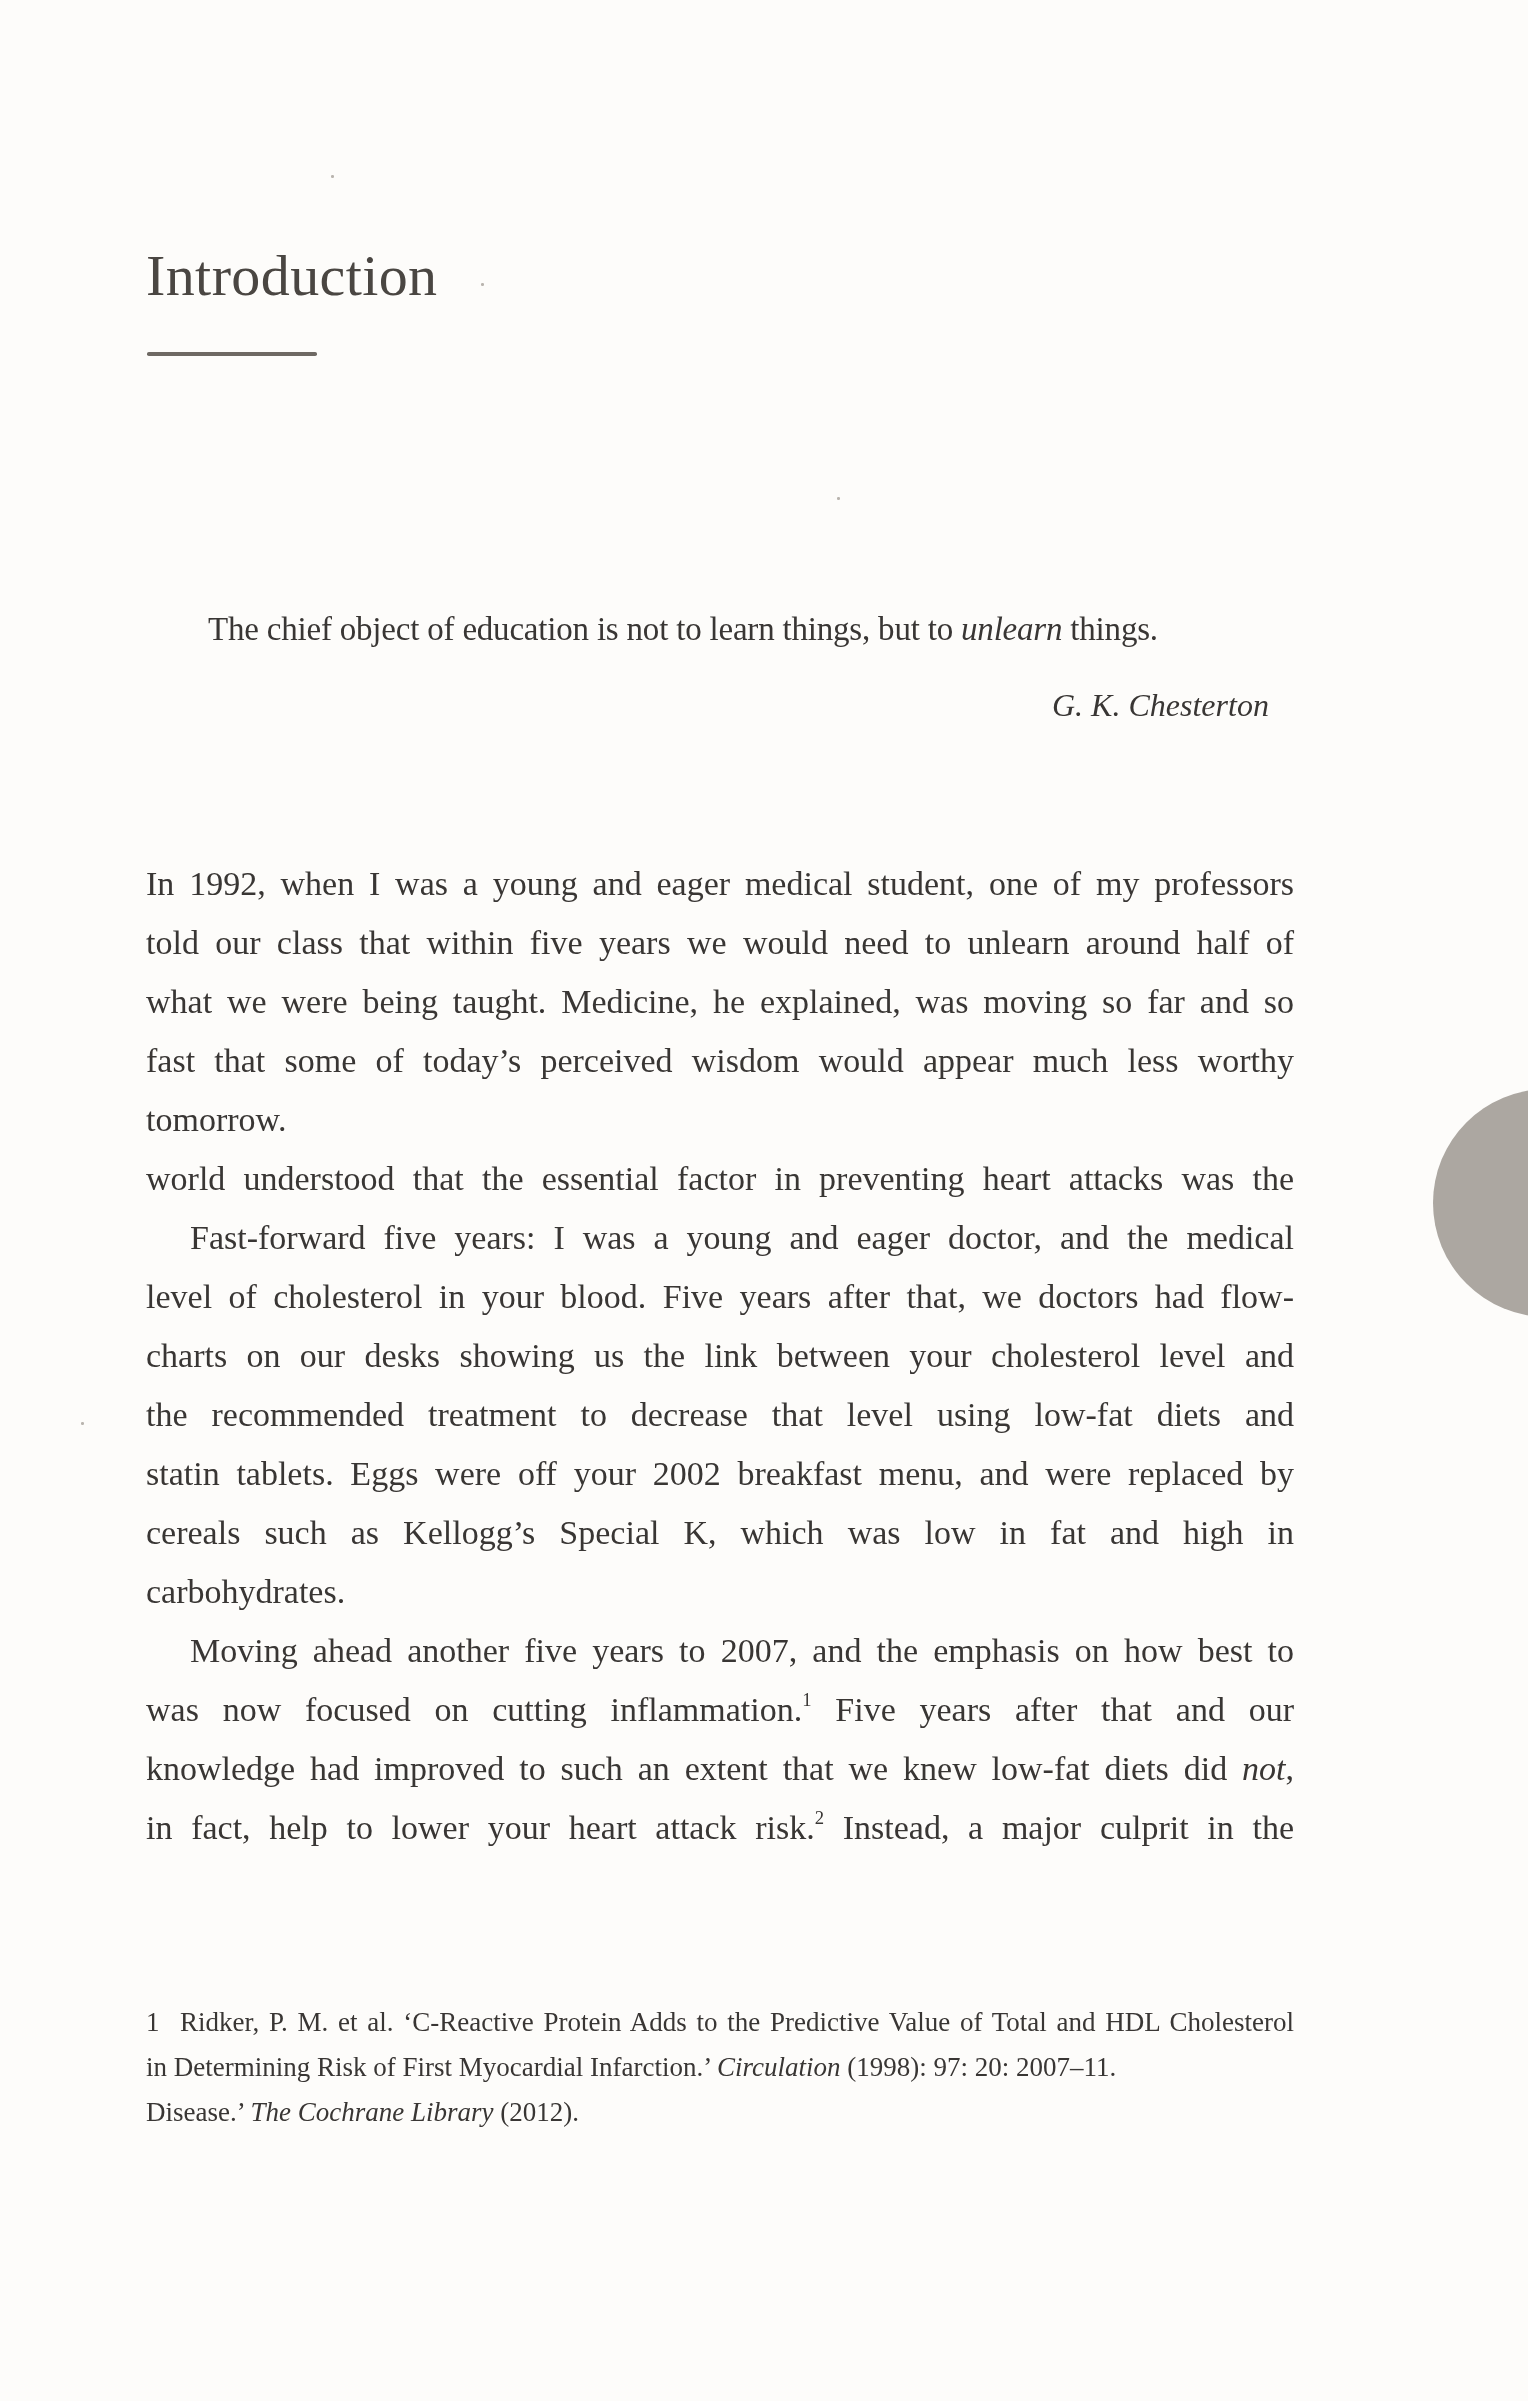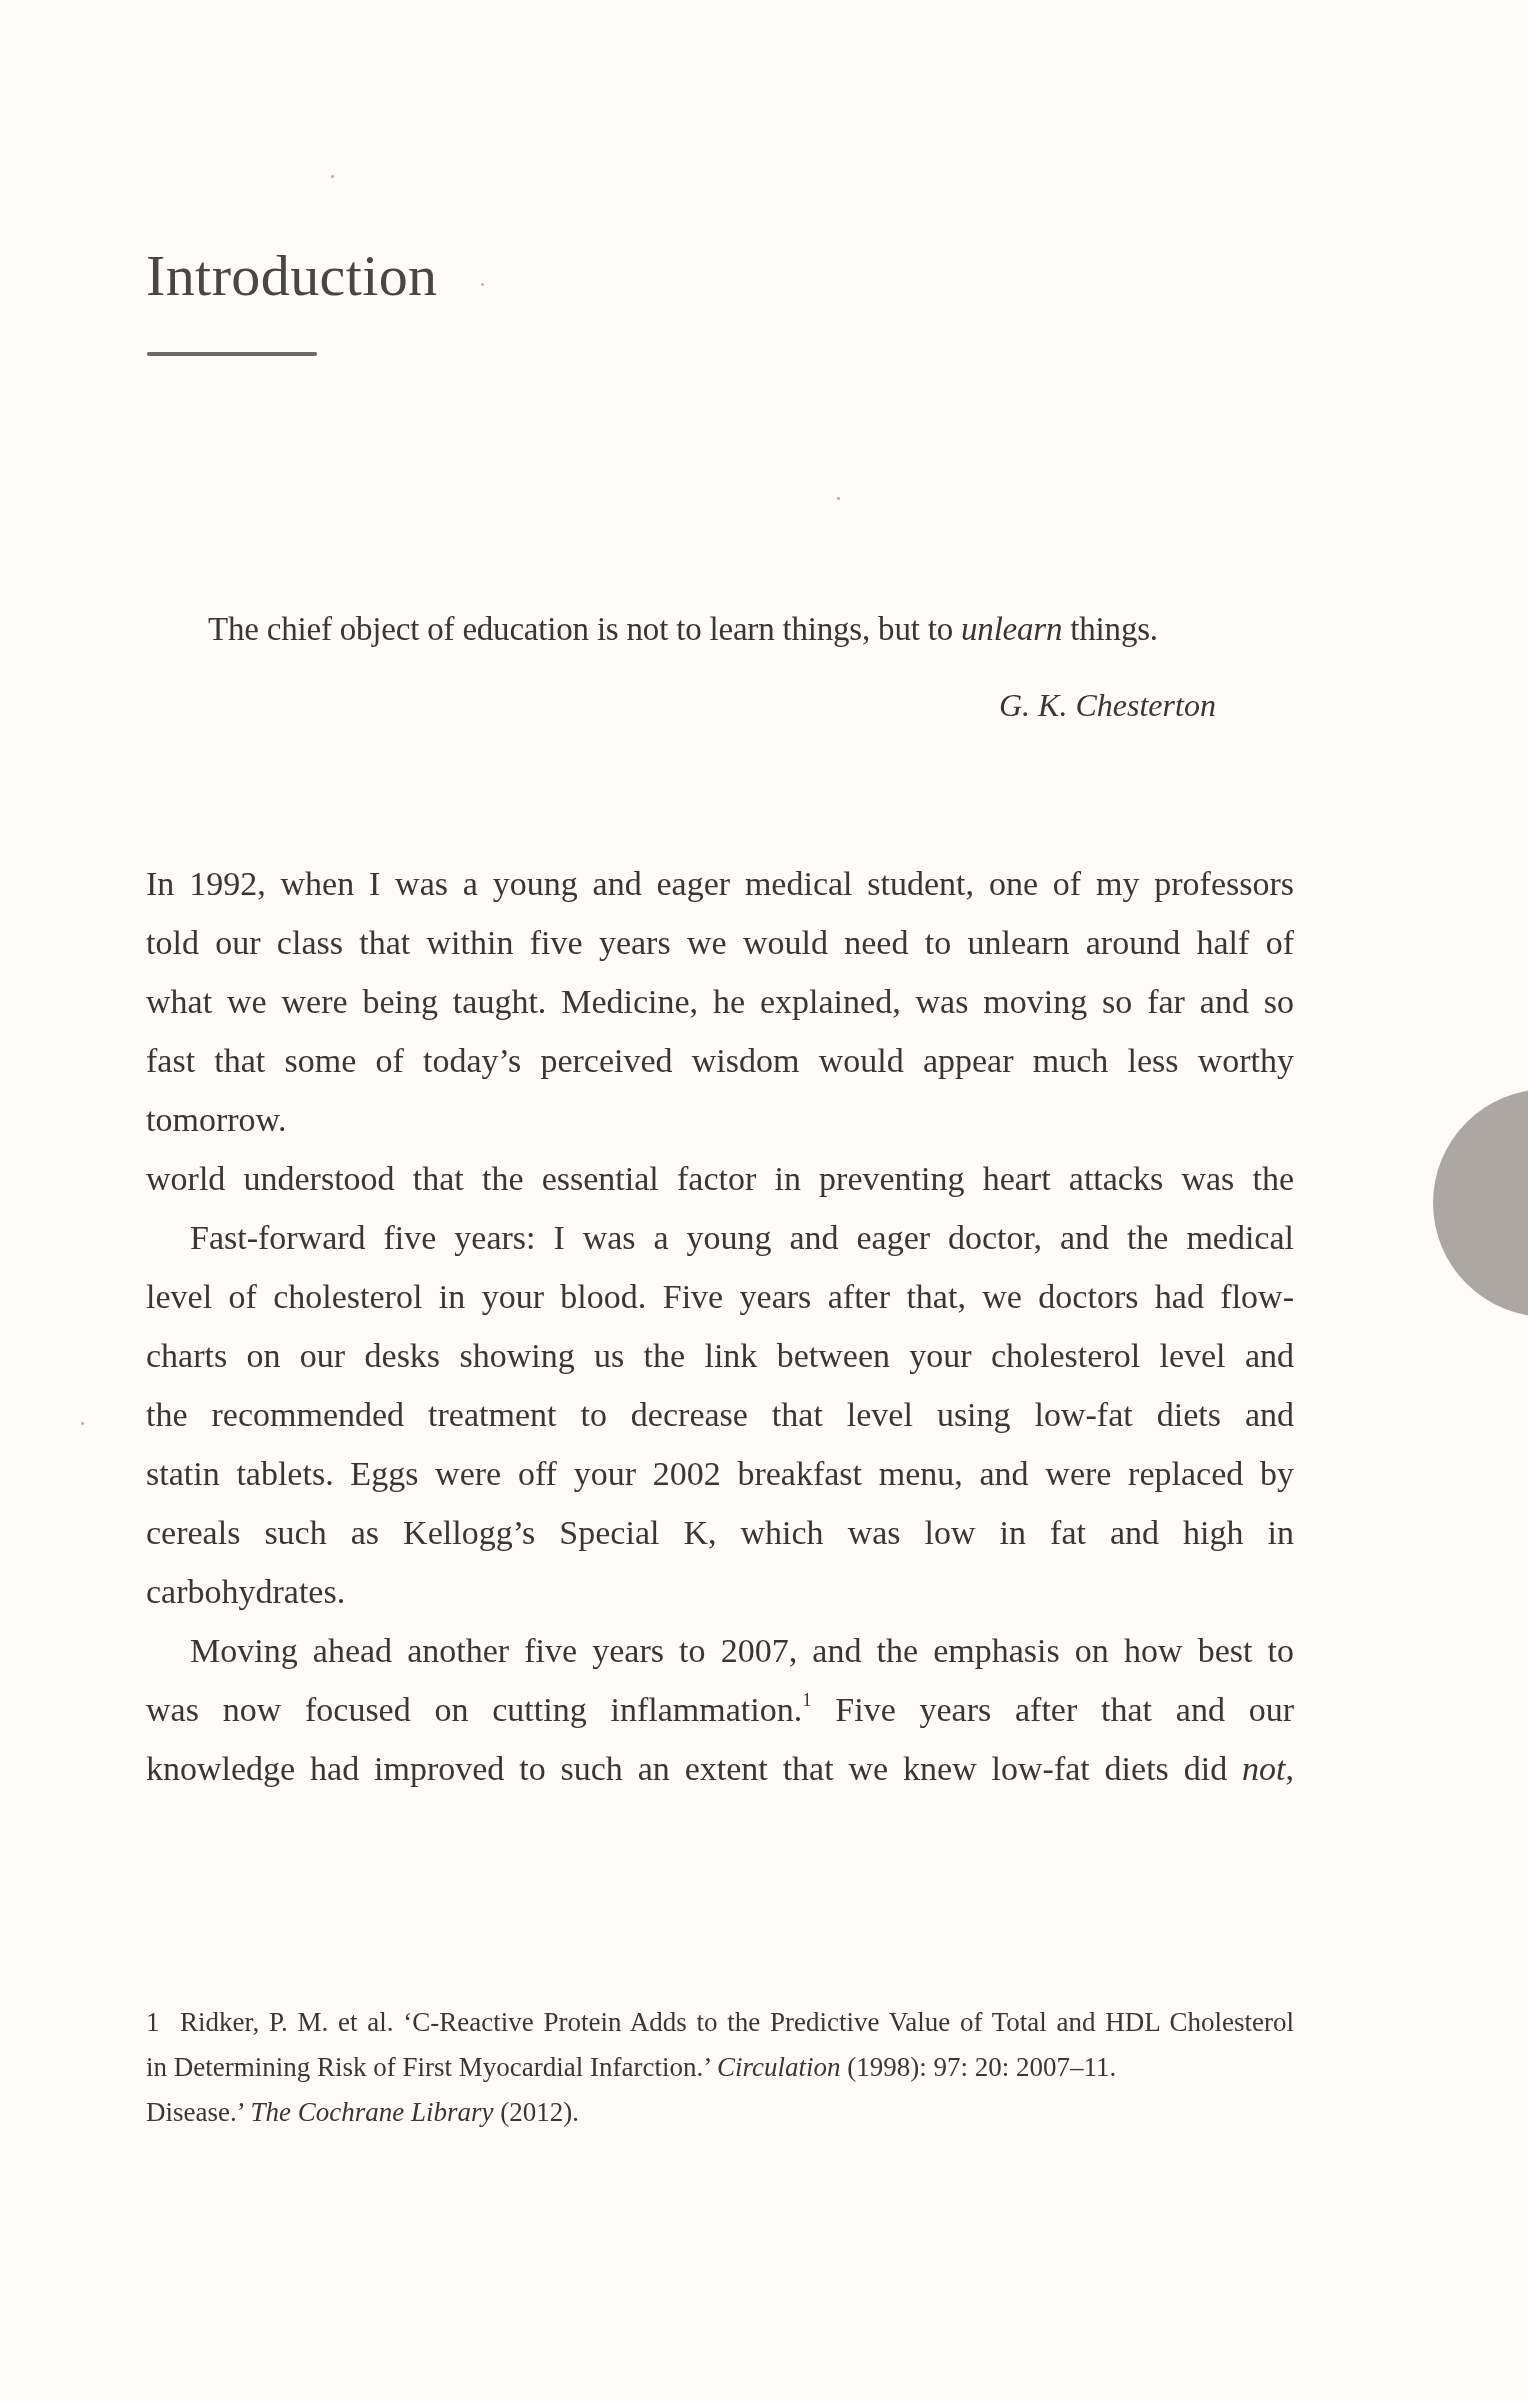--- a/index.html
+++ b/index.html
@@ -51,21 +51,21 @@
     }
     .epigraph-quote {
       font-size: 33px;
       line-height: 46px;
       white-space: nowrap;
       margin: 16px;
       letter-spacing: -0.2px;
     }
     .epigraph-attribution {
       position: absolute;
-      left: 999px;
+      left: 1052px;
       top: 682px;
       font-size: 32px;
       line-height: 46px;
       font-style: italic;
       white-space: nowrap;
     }
     .body-text {
       position: absolute;
       left: 146px;
       top: 854px;
@@ -157,20 +157,21 @@
       <span class="line" style="word-spacing: 0px;">charts on our desks showing us the link between your cholesterol level and</span>
       <span class="line" style="word-spacing: 0px;">the recommended treatment to decrease that level using low-fat diets and</span>
       <span class="line" style="word-spacing: 0px;">statin tablets. Eggs were off your 2002 breakfast menu, and were replaced by</span>
       <span class="line" style="word-spacing: 0px;">cereals such as Kellogg’s Special K, which was low in fat and high in</span>
       <span class="line last">carbohydrates.</span>
     </p>
     <p>
       <span class="line" style="padding-left: 44px; word-spacing: 0px;">Moving ahead another five years to 2007, and the emphasis on how best to</span>
       <span class="line" style="word-spacing: 0px;"><span>was now focused on cutting inflammation.</span><span class="sup">1</span><span> Five years after that and our</span></span>
       <span class="line" style="word-spacing: 0px;"><span>knowledge had improved to such an extent that we knew low-fat diets did </span><em>not</em><span>,</span></span>
+      <span class="line" style="word-spacing: 0px;"><span>in fact, help to lower your heart attack risk.</span><span class="sup">2</span><span> Instead, a major culprit in the</span></span>
     </p>
   </div>
 
   <div class="footnotes">
     <div class="footnote">
       <span class="line" style="word-spacing: 0px;"><span class="fn-num">1</span><span>Ridker, P. M. et al. ‘C-Reactive Protein Adds to the Predictive Value of Total and HDL Cholesterol</span></span>
       <span class="line last"><span>in Determining Risk of First Myocardial Infarction.’ </span><em>Circulation</em><span> (1998): 97: 20: 2007–11.</span></span>
     </div>
     <div class="footnote">
       <span class="line last"><span>Disease.’ </span><em>The Cochrane Library</em><span> (2012).</span></span>

